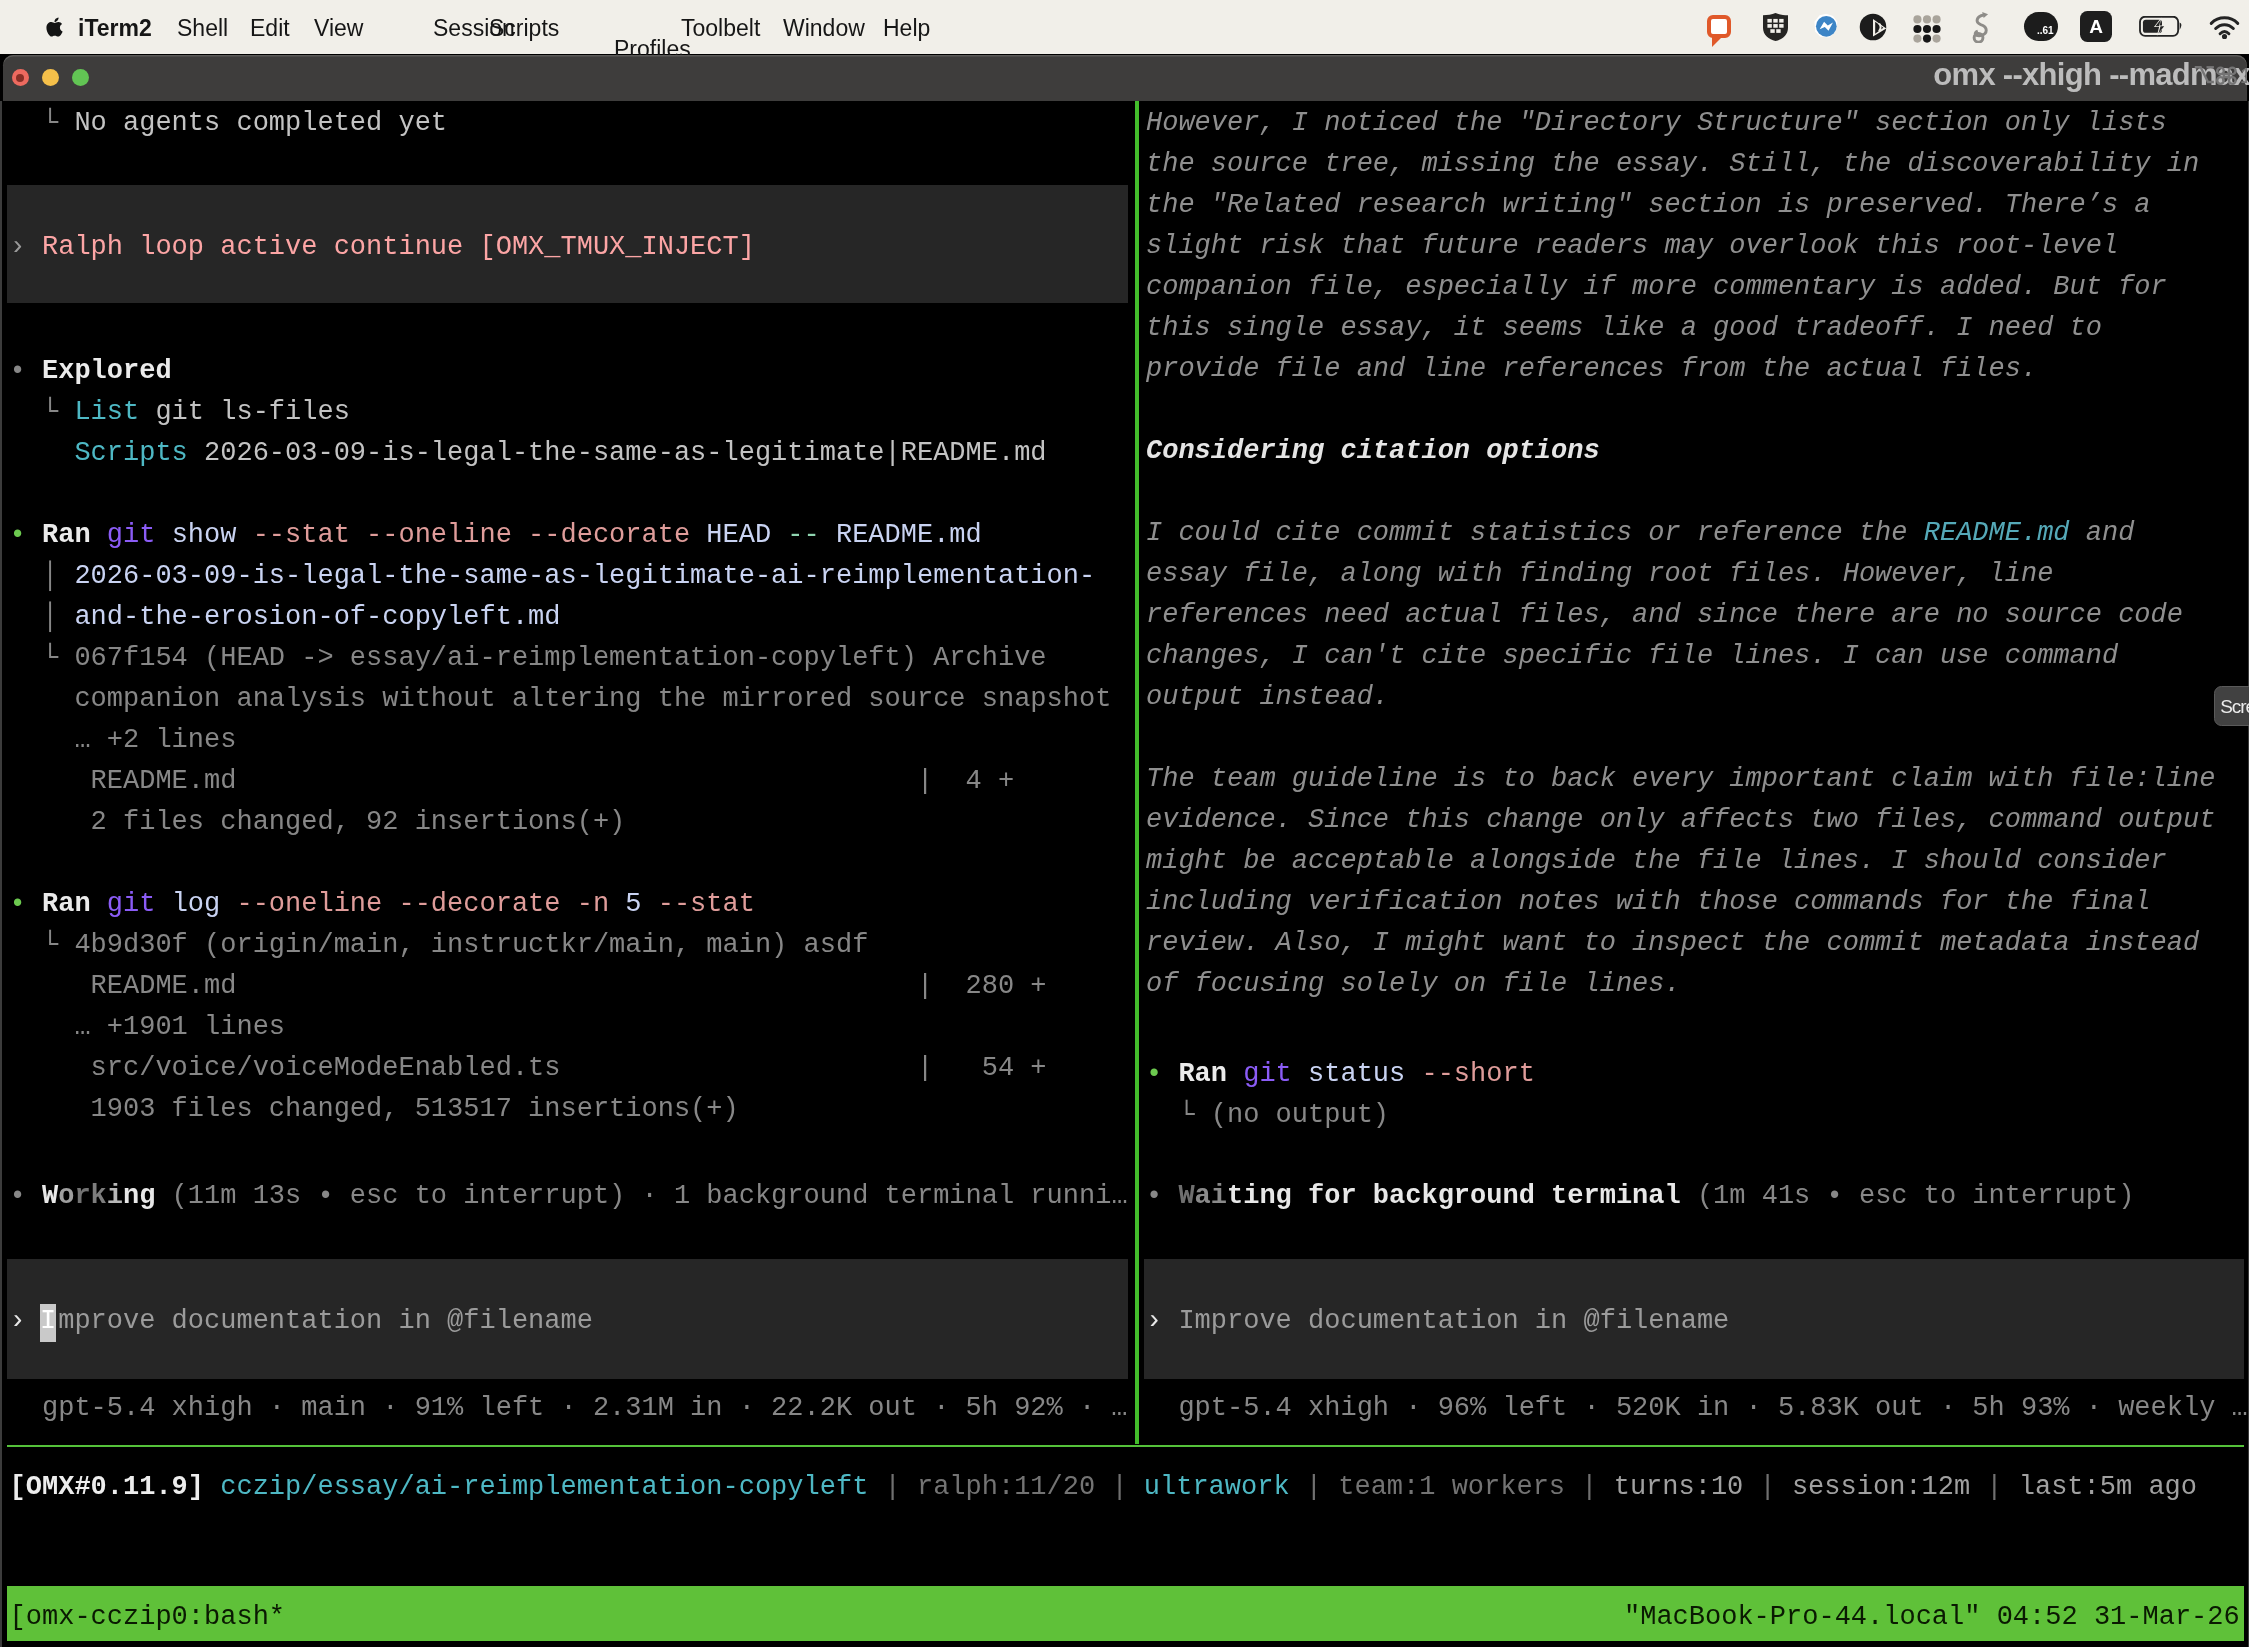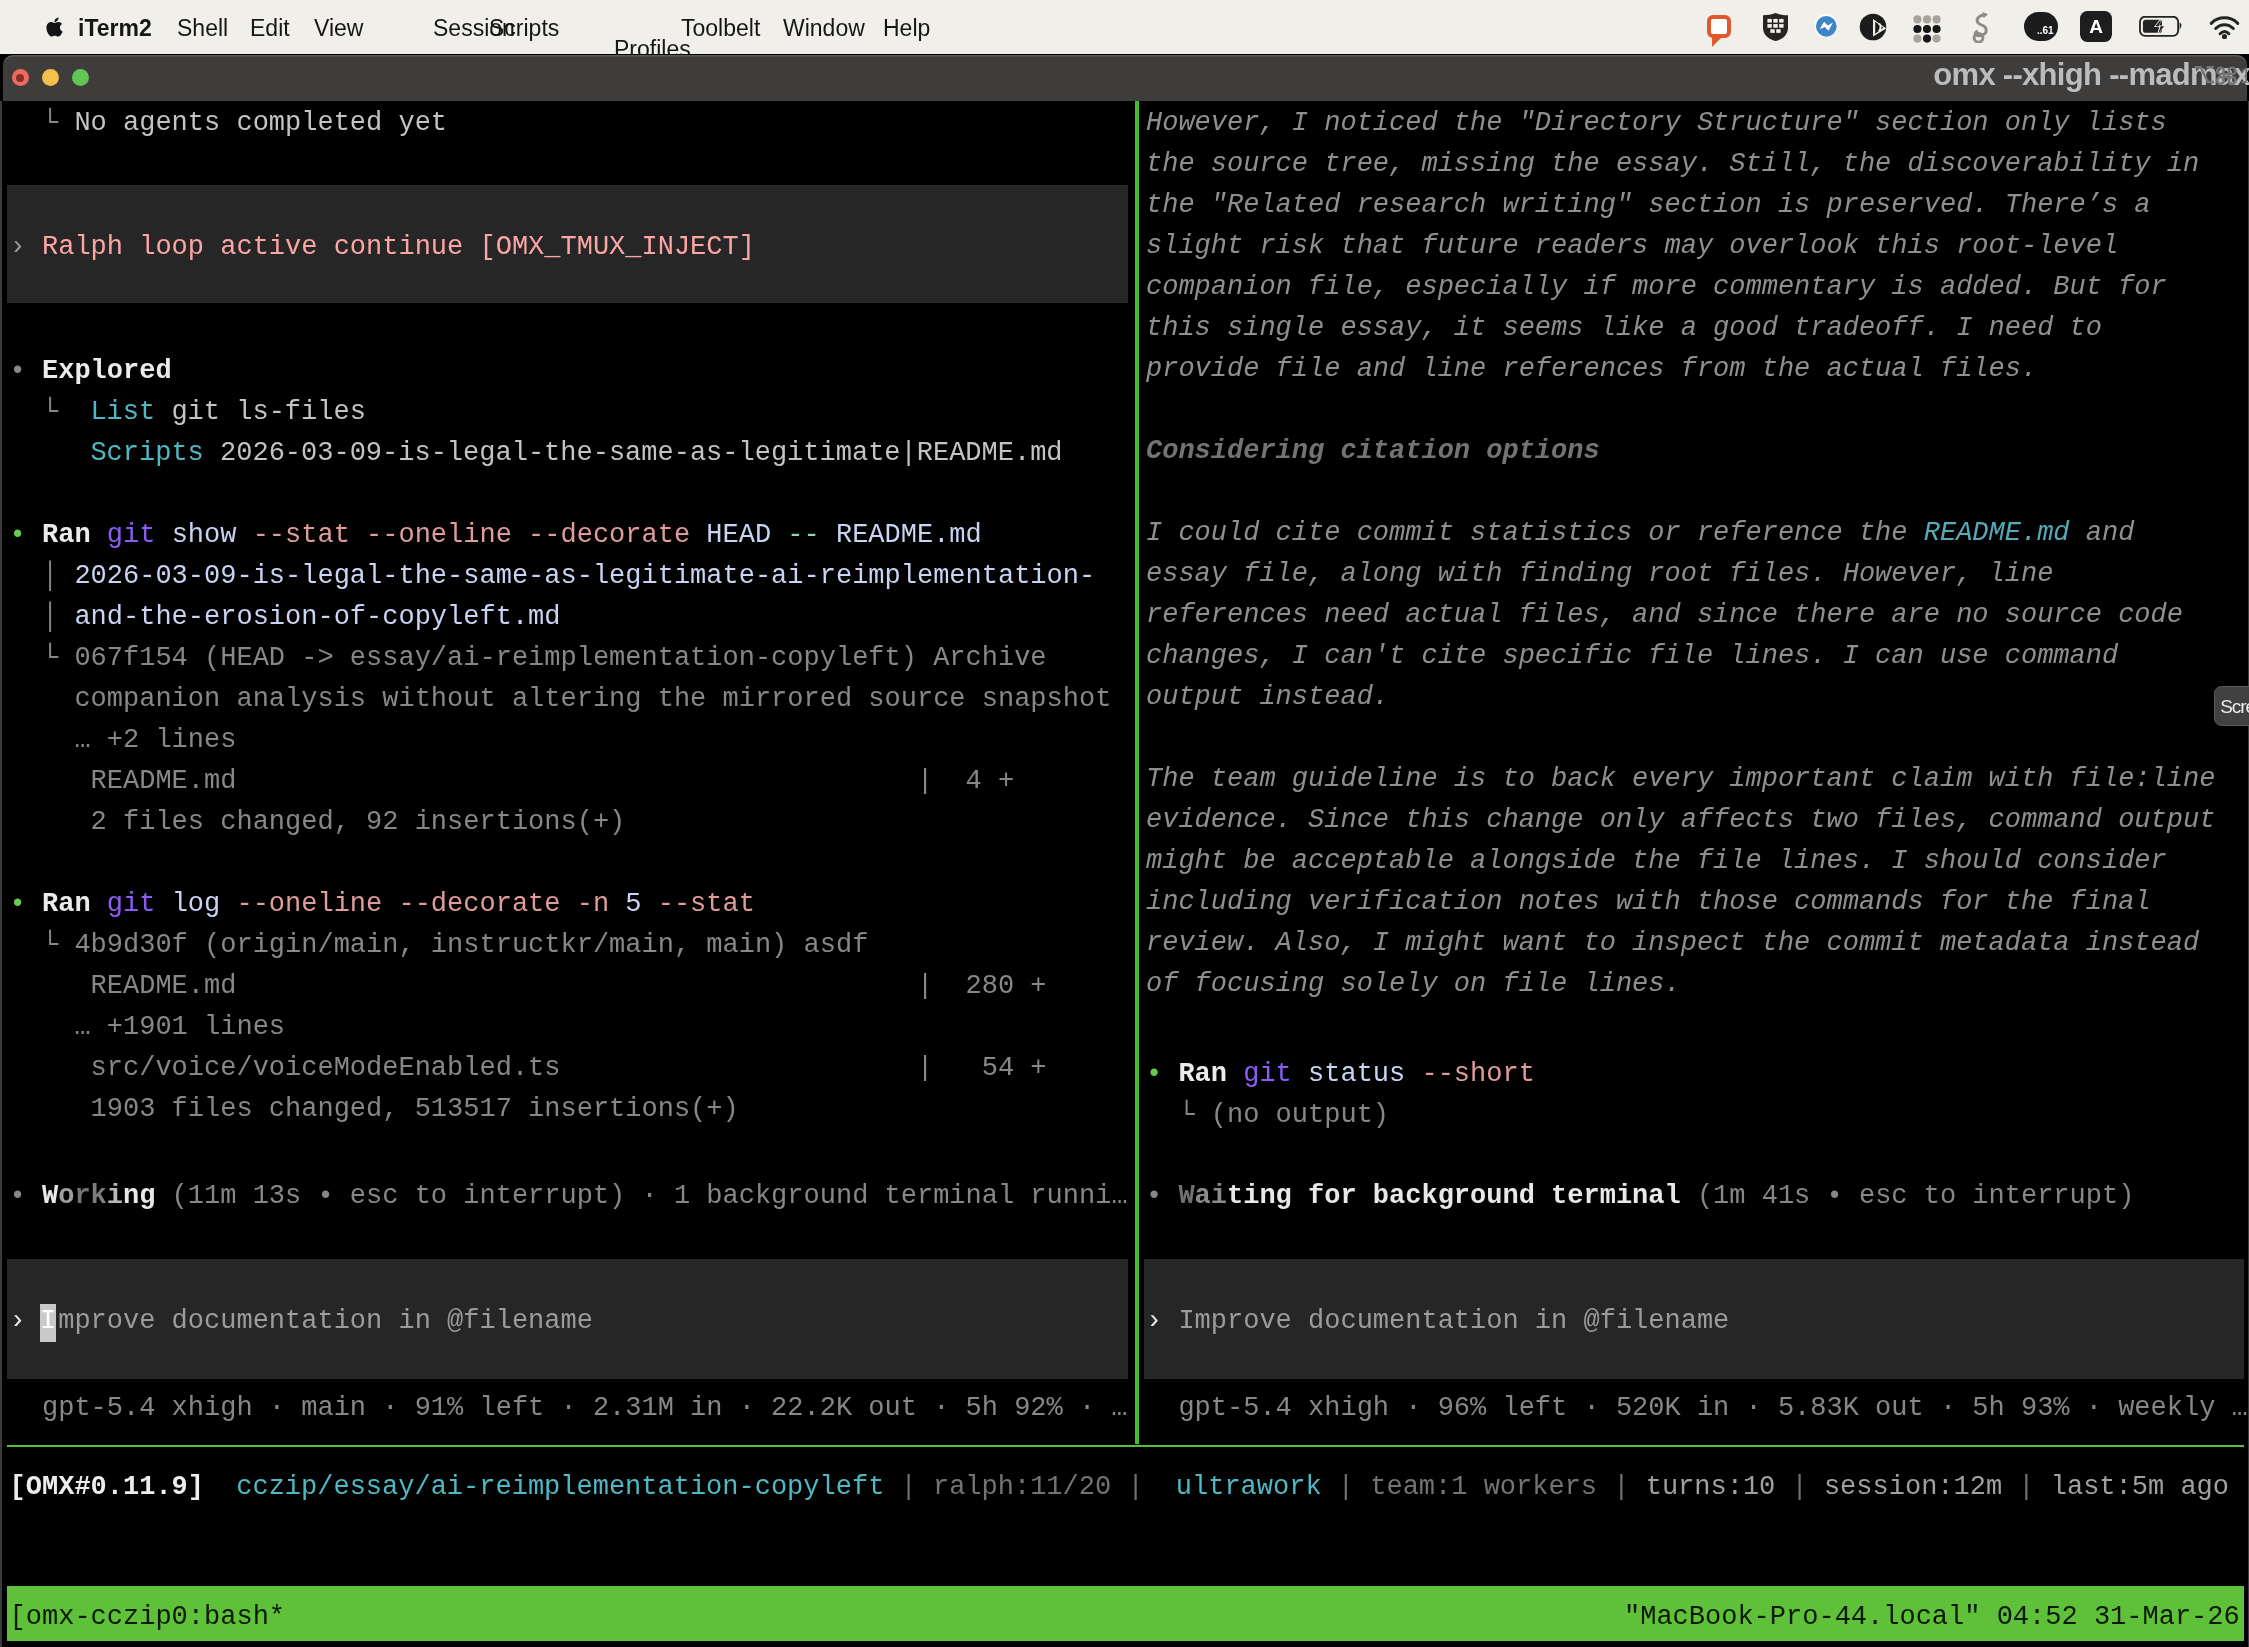--- a/index.html
+++ b/index.html
@@ -3,21 +3,21 @@
 html,body{margin:0;padding:0;background:#000;}
 body{width:2250px;height:1648px;position:relative;overflow:hidden;font-family:"Liberation Sans",sans-serif;}
 #menubar{position:absolute;left:0;top:0;width:2250px;height:54px;background:#f1efe9;}
 .mi{position:absolute;top:0;height:54px;line-height:56px;font-size:23px;color:#161616;}
 #titlebar{position:absolute;left:3px;top:55px;width:2244px;height:46px;background:#3e3d3c;border-radius:10.3px 10.3px 0 0;box-shadow:inset 0 1.5px 0 #5b5a58;}
 #title{position:absolute;left:0;top:55px;width:2250px;height:46px;text-align:right;font-size:31px;font-weight:bold;color:#bcbcbc;line-height:40px;letter-spacing:-0.7px;}
 .tl{position:absolute;top:69px;width:17px;height:17px;border-radius:50%;}
 #term{position:absolute;left:0;top:101px;width:2250px;height:1546px;background:#000;border-left:2.2px solid #3c3c3c;border-right:2.2px solid #3c3c3c;box-sizing:border-box;}
 pre.t{position:absolute;margin:0;font-family:"Liberation Mono",monospace;font-size:27px;line-height:41px;color:#c3c3c3;}
 .dim{color:#878787;} .wt{color:#ebebeb;} b{font-weight:bold;}
-.teal{color:#4eb8c4;margin-left:16px;} .blue{color:#8b5cf6;} .lav{color:#c9d3f2;}
+.teal{color:#4eb8c4;} .blue{color:#8b5cf6;} .lav{color:#c9d3f2;}
 .pink{color:#df9c9a;} .mint{color:#8fd4b0;} .gb{color:#6cc94f;}
 .inp{color:#9b9b9b;} .pr_dim{color:#9a9a9a;} .pr_br{color:#e8e8e8;} .fg2{color:#fca5a5;}
 .pipe{color:#707070;} .grn{color:#737373;} .gry{color:#a0a0a0;}
 .box{position:absolute;background:#262626;}
 </style></head>
 <body>
 <div id="menubar"></div>
 <svg style="position:absolute;left:46px;top:15.5px" width="17" height="22" viewBox="0 0 384 512">
     <path fill="#141414" d="M318.7 268.7c-.2-36.7 16.4-64.4 50-84.8-18.8-26.9-47.2-41.7-84.7-44.6-35.5-2.7-74.3 20.7-88.5 20.7-15 0-49.4-19.7-76.4-19.7C63.3 141.2 4 184.8 4 273.5q0 39.3 14.4 81.2c12.8 36.7 59 126.7 107.2 125.2 25.2-.6 43-17.9 75.8-17.9 31.8 0 48.3 17.9 76.4 17.9 48.6-.7 90.4-82.5 102.6-119.3-65.2-30.7-61.7-90-61.7-91.9zm-56.6-164.2c27.3-32.4 24.8-61.9 24-72.5-24.1 1.4-52 16.4-67.9 34.9-17.5 19.8-27.8 44.3-25.6 71.9 26.1 2 49.9-11.4 69.5-34.3z"></path>
   </svg>
@@ -149,21 +149,21 @@
 <pre class="t" style="left:9.6px;top:1467px"><b style="color:#ededed">[OMX#0.11.9]</b> <span class="teal">cczip/essay/ai-reimplementation-copyleft</span><span class="pipe"> | </span><span class="grn">ralph:11/20</span><span class="pipe"> | </span><span class="teal">ultrawork</span><span class="pipe"> | </span><span class="grn">team:1 workers</span><span class="pipe"> | </span><span class="gry">turns:10</span><span class="pipe"> | </span><span class="gry">session:12m</span><span class="pipe"> | </span><span class="gry">last:5m ago</span></pre>
 
 <pre class="t" style="left:1146px;top:103px;color:#8f8f8f;font-style:italic">However, I noticed the "Directory Structure" section only lists
 the source tree, missing the essay. Still, the discoverability in
 the "Related research writing" section is preserved. There’s a
 slight risk that future readers may overlook this root-level
 companion file, especially if more commentary is added. But for
 this single essay, it seems like a good tradeoff. I need to
 provide file and line references from the actual files.
 
-<b style="color:#737373">Considering citation options</b>
+<b style="color:#e5e5e5">Considering citation options</b>
 
 I could cite commit statistics or reference the <span style="color:#55a9b8">README.md</span> and
 essay file, along with finding root files. However, line
 references need actual files, and since there are no source code
 changes, I can't cite specific file lines. I can use command
 output instead.
 
 The team guideline is to back every important claim with file:line
 evidence. Since this change only affects two files, command output
 might be acceptable alongside the file lines. I should consider

